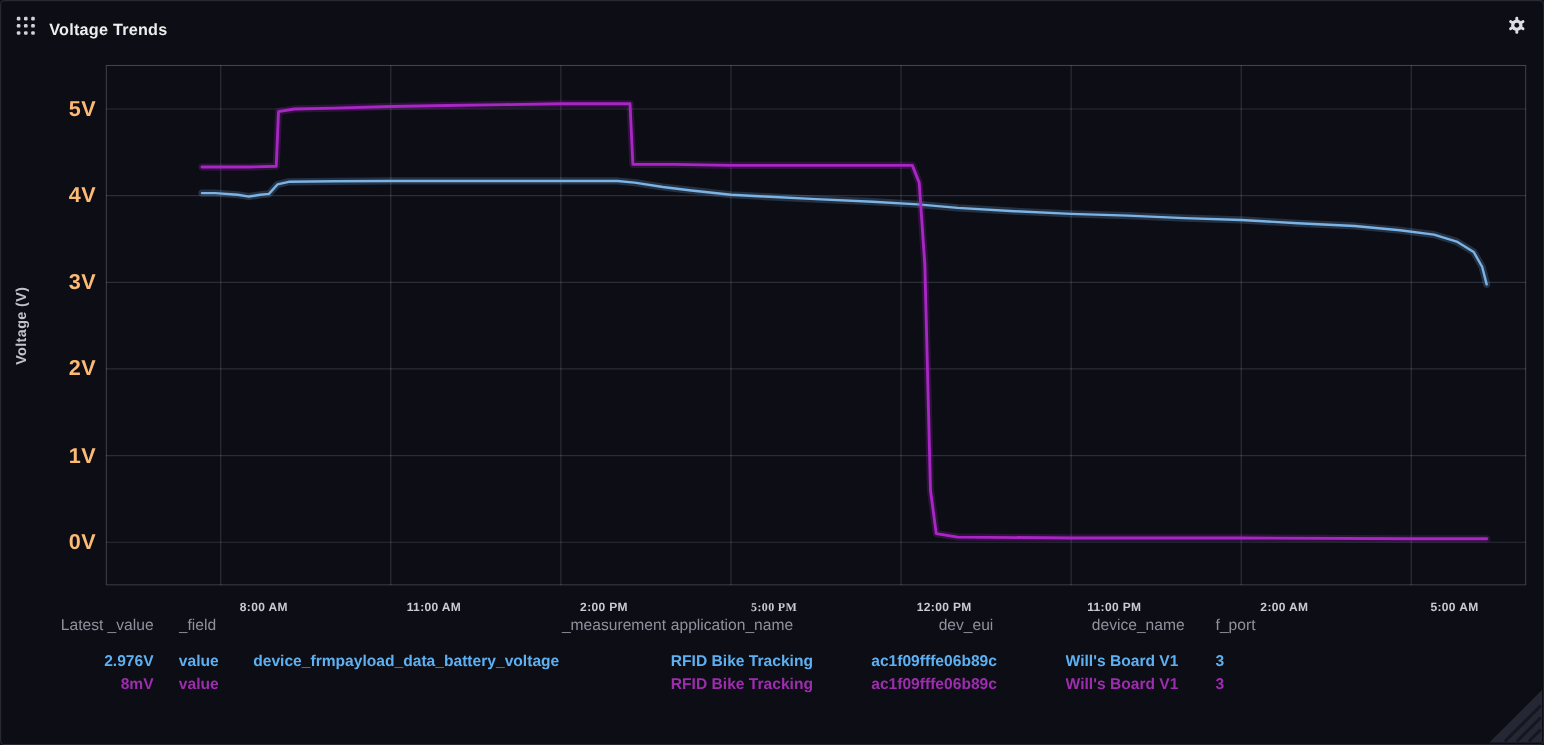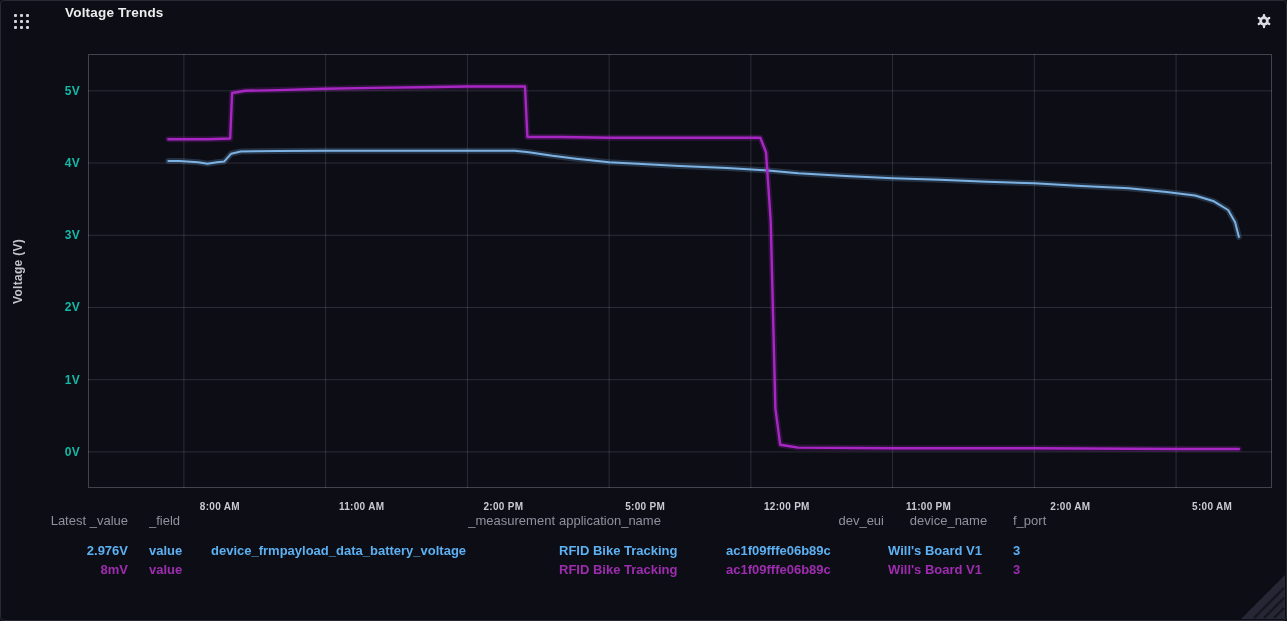--- a/index.html
+++ b/index.html
@@ -8,32 +8,32 @@
   #panel{
     position:relative; width:1287px; height:621px;
     background:#0c0d15;
     border:1px solid #272935; border-radius:4px;
     overflow:hidden;
   }
   
   #drag-dots{position:absolute; left:13px; top:13px; width:16px; height:16px;
     display:grid; grid-template-columns:repeat(3,3px); grid-template-rows:repeat(3,3px); gap:3px;}
   #drag-dots i{background:#d2d3da; border-radius:1px;}
-  #panel-title{position:absolute; left:40px; top:4px; font-size:13.5px; font-weight:700; color:#eceded; letter-spacing:.2px;margin-left:24px;}
+  #panel-title{position:absolute; left:40px; top:16px; font-size:13.5px; font-weight:700; color:#eceded; letter-spacing:.2px;}
   #gear{position:absolute; right:13px; top:11px; width:18px; height:18px;}
   
   #y-axis-title{position:absolute; left:6px; top:53px; height:434px; width:22px;
     display:flex; align-items:center; justify-content:center;
     writing-mode:vertical-lr; transform:rotate(180deg);
     font-size:12px; font-weight:600; color:#c2c3cb; letter-spacing:.3px;}
   
   #plot{position:absolute; left:87px; top:53px; width:1184px; height:434px;}
   #y-tick-labels{position:absolute; left:0; top:53px; width:79px; height:434px;}
   #y-tick-labels .tick{position:absolute; right:0; transform:translateY(-50%);
-    font-size:12px; font-weight:700; color:#14b8a6; letter-spacing:.3px;}
+    font-size:18px; font-weight:700; color:#fdba74; letter-spacing:.3px;}
   #x-tick-labels{position:absolute; left:87px; top:500px; width:1184px; height:20px;}
   #x-tick-labels .tick{position:absolute; transform:translateX(-50%);
     font-size:10px; font-weight:700; color:#c9cad2; letter-spacing:.3px; white-space:nowrap;margin-left:36px;}
   
   #legend-table{position:absolute; left:0; top:508px; width:1120px; height:75px; font-size:13px;padding-left:48px;}
   #legend-table .cell{position:absolute; white-space:nowrap; overflow:hidden;}
   #legend-table .hdr{color:#8f919d; font-weight:400;}
   #legend-table .val{font-weight:700;}
   
   #resize-handle{position:absolute; right:1px; bottom:1px; width:46px; height:46px; cursor:nwse-resize;}
@@ -97,33 +97,33 @@
       <polyline points="80.3,106.9 91.2,106.9 110.1,108.3 119.5,109.8 129.0,108.3 136.1,107.6 143.2,99.7 152.6,97.5 190.4,97.1 237.7,96.8 284.9,96.8 332.1,96.8 379.4,96.8 426.6,96.8 440.8,98.2 464.4,101.8 488.1,104.7 521.1,108.3 549.5,109.8 592.0,111.9 639.2,114.1 677.0,116.3 710.1,119.2 757.4,122.0 804.6,124.2 851.9,125.7 899.1,127.8 946.3,129.3 993.6,132.1 1040.8,134.3 1078.6,137.9 1107.0,141.5 1125.9,147.3 1140.1,156.0 1147.1,168.3 1150.9,183.0" fill="none" stroke="#7cb3e4" stroke-width="6" opacity="0.22" stroke-linejoin="round" stroke-linecap="round"></polyline>
       <polyline points="80.3,106.9 91.2,106.9 110.1,108.3 119.5,109.8 129.0,108.3 136.1,107.6 143.2,99.7 152.6,97.5 190.4,97.1 237.7,96.8 284.9,96.8 332.1,96.8 379.4,96.8 426.6,96.8 440.8,98.2 464.4,101.8 488.1,104.7 521.1,108.3 549.5,109.8 592.0,111.9 639.2,114.1 677.0,116.3 710.1,119.2 757.4,122.0 804.6,124.2 851.9,125.7 899.1,127.8 946.3,129.3 993.6,132.1 1040.8,134.3 1078.6,137.9 1107.0,141.5 1125.9,147.3 1140.1,156.0 1147.1,168.3 1150.9,183.0" fill="none" stroke="#7cb3e4" stroke-width="2" stroke-linejoin="round" stroke-linecap="round"></polyline>
       <polyline points="80.3,85.2 119.5,85.2 142.2,84.5 144.1,39.0 157.3,36.8 190.4,36.1 237.7,34.7 284.9,33.9 332.1,33.2 379.4,32.5 437.0,32.5 439.4,83.0 473.9,83.0 521.1,83.8 568.4,83.8 615.6,83.8 672.3,83.8 678.0,98.2 682.7,166.8 687.4,354.6 692.2,390.7 710.1,393.6 804.6,394.3 946.3,394.3 1088.1,395.0 1150.9,395.0" fill="none" stroke="#a826c4" stroke-width="6" opacity="0.22" stroke-linejoin="round" stroke-linecap="round"></polyline>
       <polyline points="80.3,85.2 119.5,85.2 142.2,84.5 144.1,39.0 157.3,36.8 190.4,36.1 237.7,34.7 284.9,33.9 332.1,33.2 379.4,32.5 437.0,32.5 439.4,83.0 473.9,83.0 521.1,83.8 568.4,83.8 615.6,83.8 672.3,83.8 678.0,98.2 682.7,166.8 687.4,354.6 692.2,390.7 710.1,393.6 804.6,394.3 946.3,394.3 1088.1,395.0 1150.9,395.0" fill="none" stroke="#a826c4" stroke-width="2.4" stroke-linejoin="round" stroke-linecap="round"></polyline>
     </svg>
 
   <div id="x-tick-labels">
       <div class="tick" style="left: 95.9106px;">8:00 AM</div>
       <div class="tick" style="left: 237.65px;">11:00 AM</div>
       <div class="tick" style="left: 379.39px;">2:00 PM</div>
-      <div class="tick" style="left: 521.13px;">5:00 PM</div>
+      <div class="tick" style="left: 521.13px; font-family: Liberation Serif, serif;">5:00 PM</div>
       <div class="tick" style="left: 662.87px;">12:00 PM</div>
       <div class="tick" style="left: 804.61px;">11:00 PM</div>
       <div class="tick" style="left: 946.35px;">2:00 AM</div>
       <div class="tick" style="left: 1088.09px;">5:00 AM</div>
     </div>
 
   <div id="legend-table">
       <div class="cell hdr" style="left: 27px; width: 100px; top: 4px; text-align: right;">Latest _value</div>
       <div class="cell hdr" style="left: 148px; width: 58px; top: 4px; text-align: left;">_field</div>
       <div class="cell hdr" style="left: 210px; width: 344px; top: 4px; text-align: right;">_measurement</div>
       <div class="cell hdr" style="left: 558px; width: 163px; top: 4px; text-align: left;">application_name</div>
-      <div class="cell hdr" style="left: 725px; width: 158px; top: 4px; text-align: right;">dev_eui</div>
+      <div class="cell hdr" style="left: 725px; width: 158px; top: 4px; text-align: center;">dev_eui</div>
       <div class="cell hdr" style="left: 887px; width: 121px; top: 4px; text-align: center;">device_name</div>
       <div class="cell hdr" style="left: 1012px; width: 56px; top: 4px; text-align: left;">f_port</div>
       <div class="cell val" style="left: 27px; width: 100px; top: 34px; text-align: right; color: rgb(93, 177, 242);">2.976V</div>
       <div class="cell val" style="left: 148px; width: 58px; top: 34px; text-align: left; color: rgb(93, 177, 242);">value</div>
       <div class="cell val" style="left: 210px; width: 344px; top: 34px; text-align: left; color: rgb(93, 177, 242);">device_frmpayload_data_battery_voltage</div>
       <div class="cell val" style="left: 558px; width: 163px; top: 34px; text-align: left; color: rgb(93, 177, 242);">RFID Bike Tracking</div>
       <div class="cell val" style="left: 725px; width: 158px; top: 34px; text-align: left; color: rgb(93, 177, 242);">ac1f09fffe06b89c</div>
       <div class="cell val" style="left: 887px; width: 121px; top: 34px; text-align: left; color: rgb(93, 177, 242);">Will's Board V1</div>
       <div class="cell val" style="left: 1012px; width: 56px; top: 34px; text-align: left; color: rgb(93, 177, 242);">3</div>
       <div class="cell val" style="left: 27px; width: 100px; top: 53px; text-align: right; color: rgb(184, 50, 202); opacity: 0.85;">8mV</div>

